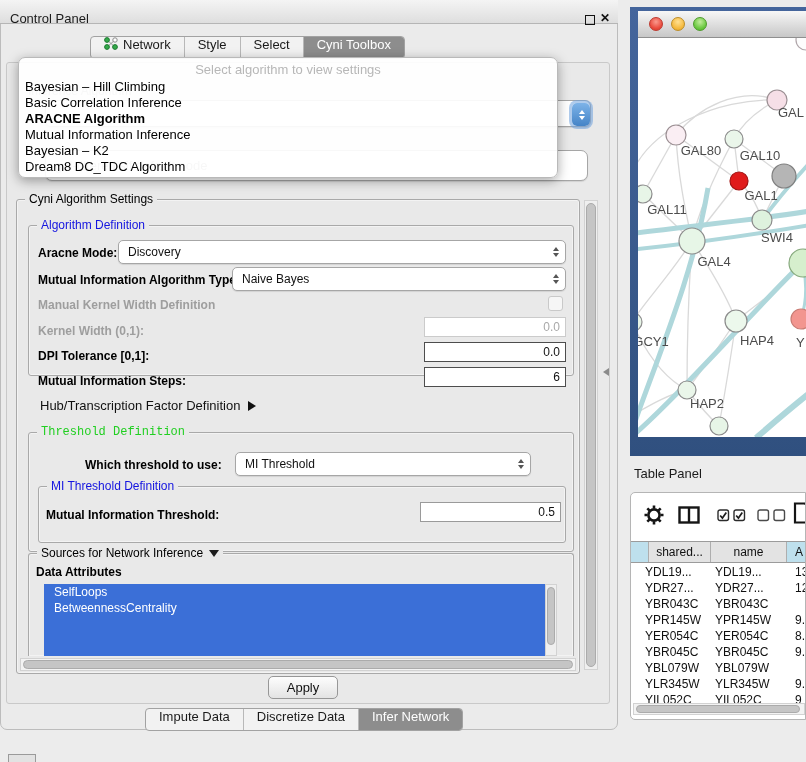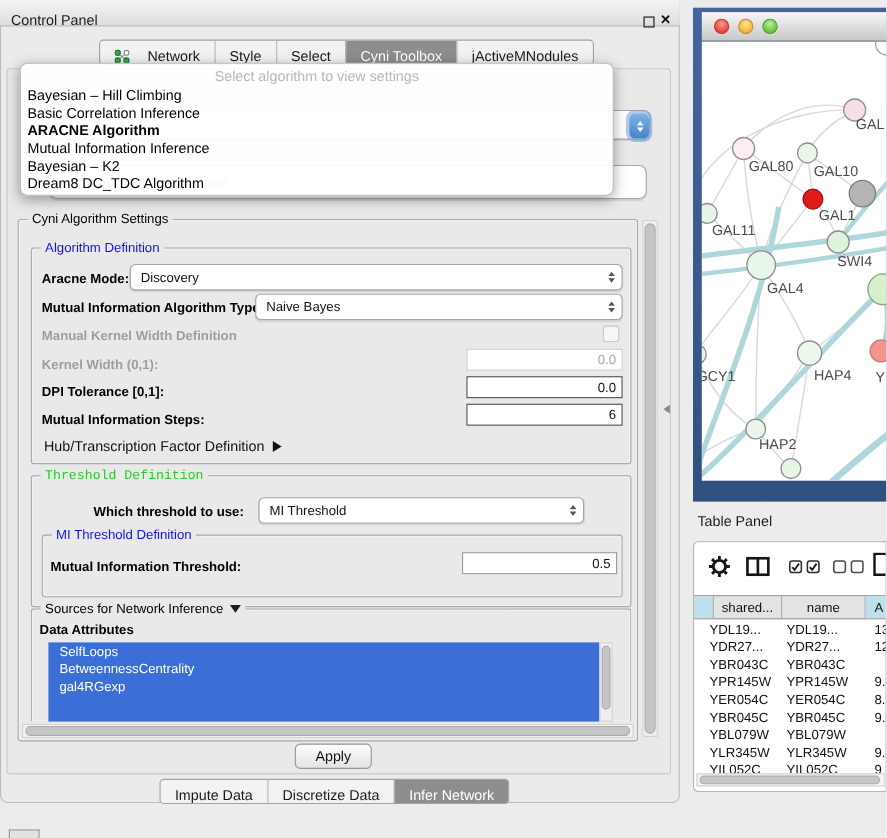--- a/index.html
+++ b/index.html
@@ -13,21 +13,21 @@
              border:1px solid #bcbcbc;border-radius:0 0 7px 7px;box-sizing:border-box;}
   #cp-titlebar{left:0;top:7;width:618px;height:24px;
                background:linear-gradient(#f4f4f4,#dedede);
                border-bottom:1px solid #b5b5b5;box-sizing:border-box;}
   #cp-title{left:10px;top:11px;font-size:13px;color:#1b1b1b;}
   #cp-float{left:585px;top:15px;width:8px;height:8px;border:1.5px solid #111;}
   #cp-close{left:600px;top:11px;font-size:12px;font-weight:bold;color:#111;}
   
   .tabgroup{display:flex;height:23px;border:1px solid #a2a2a2;border-radius:4px;
             overflow:hidden;background:#f2f2f2;font-size:13px;box-sizing:border-box;}
-  .tabgroup .tab{display:flex;align-items:flex-end;gap:16px;padding:0 13px;
+  .tabgroup .tab{display:flex;align-items:flex-start;gap:5px;padding:0 13px;
                  border-left:1px solid #b8b8b8;color:#1a1a1a;white-space:nowrap;}
   .tabgroup .tab:first-child{border-left:none;}
   .tabgroup .tab.sel{background:#8d8d8d;color:#fff;}
   #cp-content{left:6px;top:62px;width:604px;height:642px;background:#e9e9e9;
               border:1px solid #c9c9c9;border-radius:3px;box-sizing:border-box;}
   
   .gbox{border:1px solid #a9a9a9;border-radius:3px;box-sizing:border-box;
         box-shadow:inset 0 0 0 1px rgba(255,255,255,.45);}
   .gtitle{position:absolute;top:-8px;left:8px;background:#e9e9e9;
           padding:0 4px;font-size:12px;line-height:15px;white-space:nowrap;}
@@ -122,23 +122,20 @@
       </div>
       <div class="tab">
         <span>Style</span>
       </div>
       <div class="tab">
         <span>Select</span>
       </div>
       <div class="tab sel">
         <span>Cyni Toolbox</span>
       </div>
-      <div class="tab">
-        <span>jActiveMNodules</span>
-      </div>
     </div>
 
   <div id="cp-content" class="abs"></div>
 
   <div class="abs ghost lbl dis" style="left:28px;top:84px;">Inference Algorithm</div>
   <div class="abs ghost combo" style="left:45px;top:100px;width:546px;height:27px;border-radius:6px;">
     <span class="abs" style="left:526px;top:2px;width:18px;height:23px;border-radius:5px;
           background:linear-gradient(#7db3e8,#4584c7);box-shadow:0 0 0 3px rgba(110,160,220,.55);">
       <span class="spin" style="right:5px;">
           <i class="up" style="border-bottom-color:#fff;"></i>
@@ -163,21 +160,21 @@
   <div class="abs gbox" style="left:16px;top:199px;width:564px;height:475px;">
     <span class="gtitle">Cyni Algorithm Settings</span>
   </div>
 
   <div class="abs sb-track" style="left:584px;top:200px;width:14px;height:470px;">
     <div class="sb-thumb" style="left:1px;top:2px;width:10px;height:464px;"></div>
   </div>
 
   <div class="abs" style="left:603px;top:368px;width:0;height:0;border-top:4px solid transparent;border-bottom:4px solid transparent;border-right:6px solid #8a8a8a;"></div>
 
-  <div class="abs gbox" style="left:28px;top:225px;width:546px;height:197px;padding-left:36px;">
+  <div class="abs gbox" style="left:28px;top:225px;width:546px;height:151px;padding-left:36px;">
     <span class="gtitle t-blue">Algorithm Definition</span>
   </div>
 
   <div class="abs lbl bold" style="left:38px;top:246px;">Aracne Mode:</div>
   <div class="abs combo" style="left:118px;top:240px;width:448px;height:24px;">
     <span>Discovery</span>
     <span class="spin">
         <i class="up"></i>
         <i class="dn"></i>
       </span>
@@ -229,21 +226,20 @@
   <div class="abs gbox" style="left:28px;top:553px;width:546px;height:103px;border-bottom:none;border-radius:3px 3px 0 0;">
     <span class="gtitle" style="display:flex;align-items:center;gap:6px;">
       <span>Sources for Network Inference</span>
       <span style="width:0;height:0;border-left:5px solid transparent;border-right:5px solid transparent;border-top:7px solid #1c1c1c;"></span>
     </span>
   </div>
   <div class="abs lbl bold" style="left:36px;top:565px;">Data Attributes</div>
   <div id="attr-list" class="abs" style="left:44px;top:584px;width:501px;height:72px;">
       <div class="attr-item">SelfLoops</div>
       <div class="attr-item">BetweennessCentrality</div>
-      <div class="attr-item">gal4RGexp</div>
     </div>
   <div class="abs sb-track" style="left:545px;top:584px;width:12px;height:72px;">
     <div class="sb-thumb" style="left:1px;top:2px;width:8px;height:58px;"></div>
   </div>
 
   <div class="abs sb-track" style="left:20px;top:658px;width:556px;height:13px;background:#f3f3f3;">
     <div class="sb-thumb" style="left:2px;top:1px;width:550px;height:9px;"></div>
   </div>
 
   <button id="apply-btn" class="abs">Apply</button>

